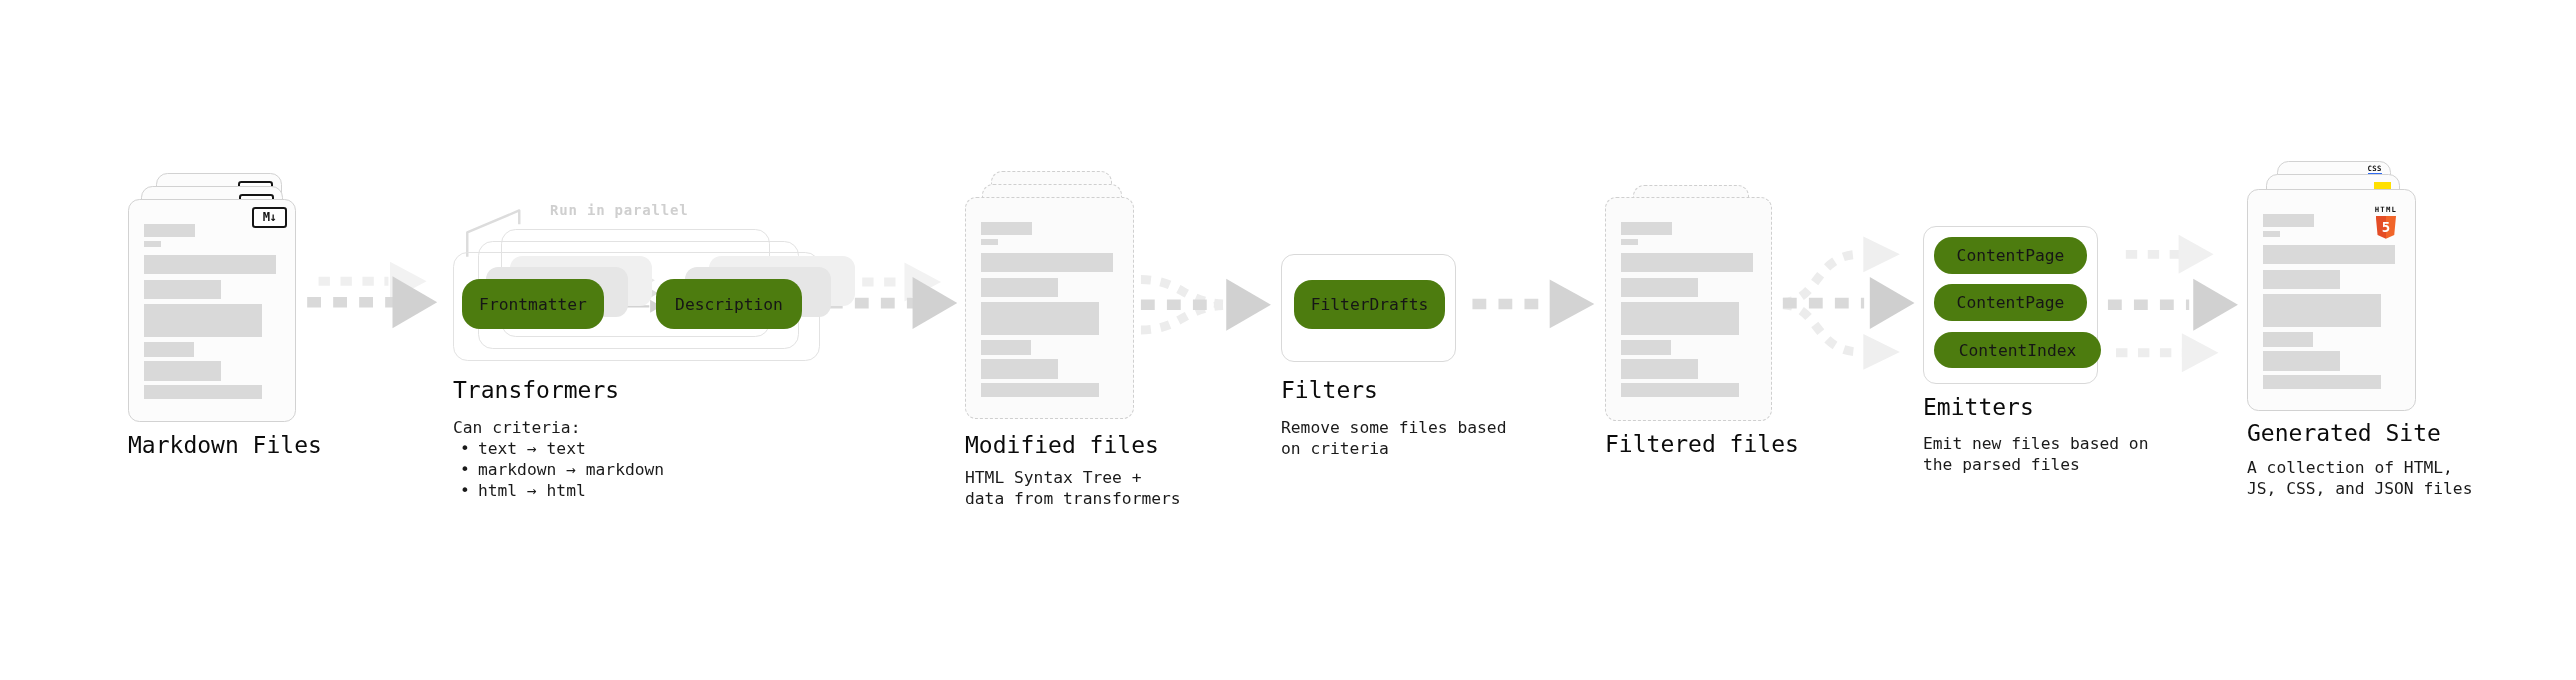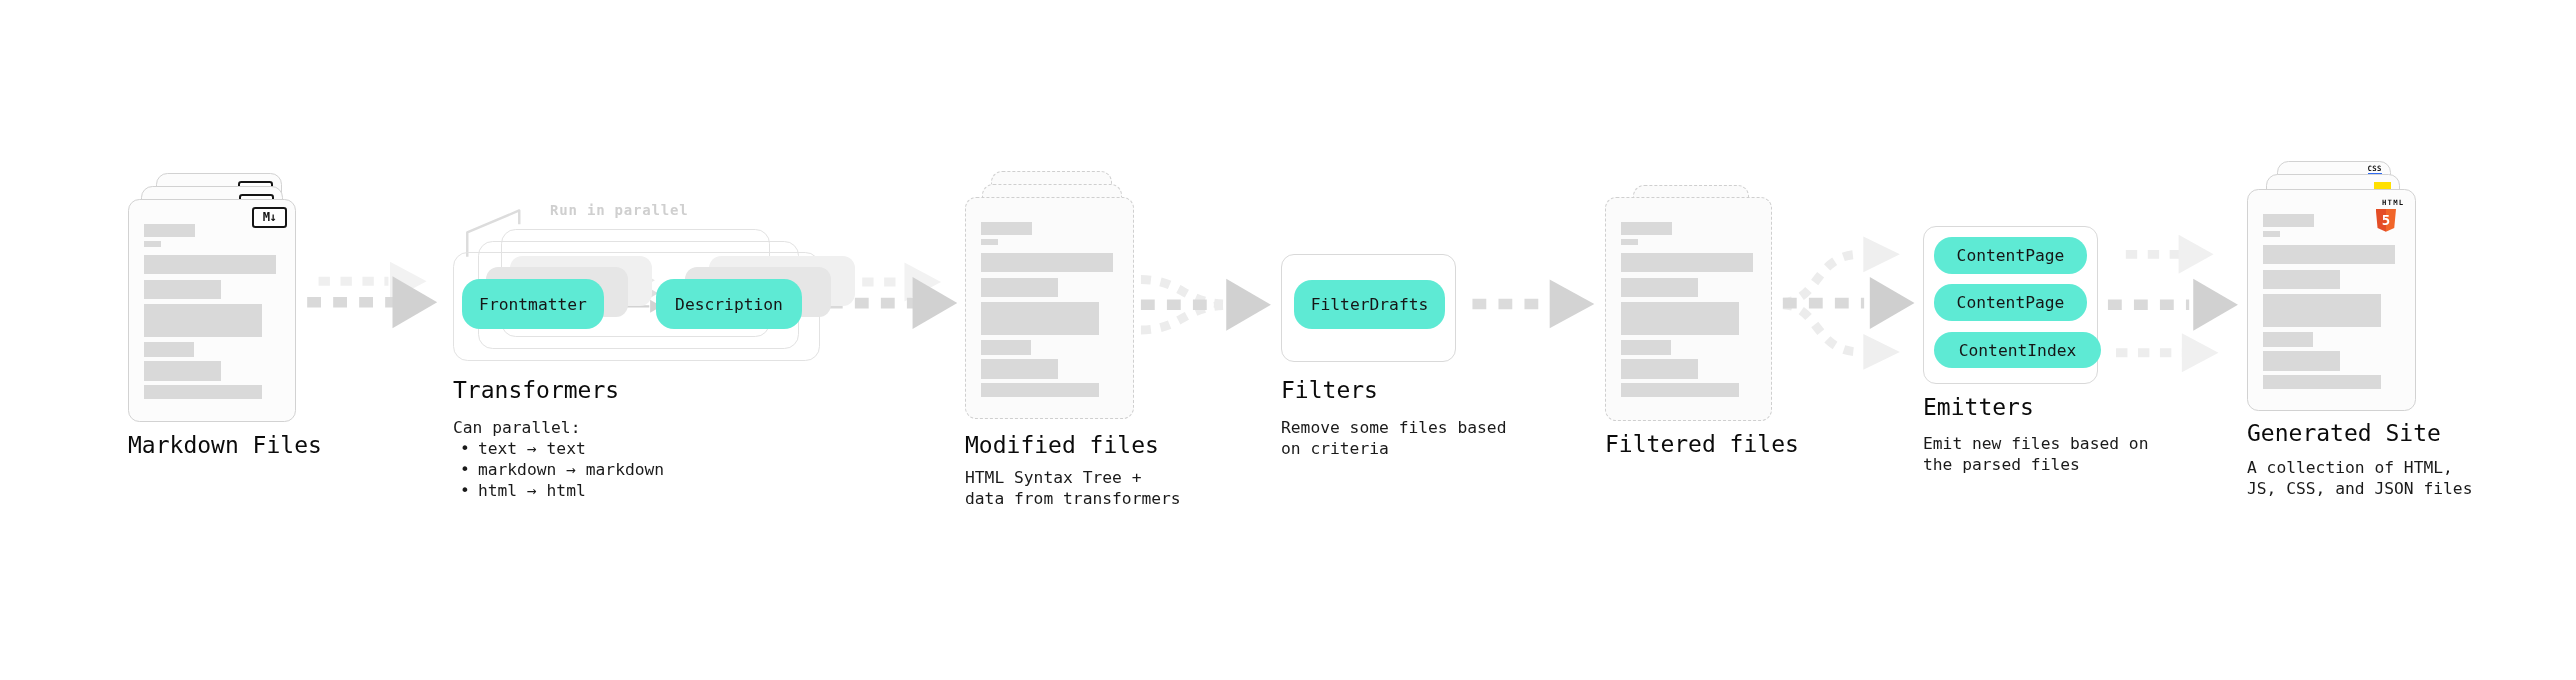--- a/index.html
+++ b/index.html
@@ -22,30 +22,30 @@
   .b5{left:15.4px;top:104px;width:118px;height:32.5px}
   .b6{left:15.4px;top:142px;width:50px;height:14.6px}
   .b7{left:15.4px;top:161px;width:77px;height:19.5px}
   .b8{left:15.4px;top:185px;width:118px;height:14px}
 
   .md-badge{position:absolute;right:8.1px;top:6.5px;width:31px;height:17px;border:2.4px solid #151515;border-radius:3.3px;background:#fff;display:flex;align-items:center;justify-content:center;font-weight:bold;font-size:12.2px;color:#151515;letter-spacing:-0.8px;}
 
   .obox{position:absolute;border:1.6px solid #e2e2e2;border-radius:14.6px;background:transparent;}
   .panel{position:absolute;border:1.6px solid #d9d9d9;border-radius:13px;background:#fff;}
 
-  .chip{position:absolute;background:#5eead4;border-radius:18px;display:flex;align-items:center;justify-content:center;font-size:16.3px;color:#161616;white-space:nowrap;}
+  .chip{position:absolute;background:#4d7c0f;border-radius:18px;display:flex;align-items:center;justify-content:center;font-size:16.3px;color:#161616;white-space:nowrap;}
   .ghost{position:absolute;border-radius:12.2px;}
 
   .bullet-row{position:absolute;left:460px;display:flex;gap:8.1px;font-size:16.3px;color:#1a1a1a;white-space:nowrap;}
 
   .css-badge{position:absolute;right:8.1px;top:3.3px;text-align:right;}
   .css-word{font-size:7.3px;font-weight:bold;color:#111;letter-spacing:0.4px;line-height:7.3px;}
   .css-bar{width:14px;height:3.3px;background:#2f6bf2;margin:0.8px auto 0;}
   .js-badge{position:absolute;right:8.1px;top:6.5px;width:17px;height:12.2px;background:#ffe000;}
-  .html5-logo{position:absolute;right:10.6px;top:9px;width:37px;text-align:right;}
+  .html5-logo{position:absolute;right:10.6px;top:16px;width:37px;text-align:center;}
   .html5-word{font-size:7.3px;font-weight:bold;color:#111;letter-spacing:1.2px;line-height:8.1px;}
   .html5-shield{width:20.3px;height:23px;margin:1.6px auto 0;background:linear-gradient(90deg,#e44d26 50%,#f16529 50%);clip-path:polygon(0 0,100% 0,91% 84%,50% 100%,9% 84%);display:flex;align-items:center;justify-content:center;color:#fff;font-size:14px;font-weight:bold;}
 </style>
 </head>
 <body>
 
 <div class="canvas">
 
   <svg width="2576" height="681" style="position:absolute;left:0;top:0" viewBox="0 0 3170 838">
 
@@ -135,21 +135,21 @@
 
     <div class="ghost" style="left:510px;top:256px;width:142px;height:50px;background:#f0f0f0"></div>
     <div class="ghost" style="left:486px;top:267px;width:142px;height:50px;background:#e6e6e6"></div>
     <div class="chip" style="left:462px;top:279px;width:142px;height:50px">Frontmatter</div>
 
     <div class="ghost" style="left:709px;top:256px;width:146px;height:50px;background:#f0f0f0"></div>
     <div class="ghost" style="left:685px;top:267px;width:146px;height:50px;background:#e6e6e6"></div>
     <div class="chip" style="left:656px;top:279px;width:146px;height:50px">Description</div>
 
     <div class="title" style="left:453px;top:377px">Transformers</div>
-    <div class="desc" style="left:453px;top:417px">Can parallel:</div>
+    <div class="desc" style="left:453px;top:417px">Can criteria:</div>
     <div class="bullet-row" style="top:439px">
       <span>•</span>
       <span>text → text</span>
     </div>
     <div class="bullet-row" style="top:460px">
       <span>•</span>
       <span>markdown → markdown</span>
     </div>
     <div class="bullet-row" style="top:481px">
       <span>•</span>

